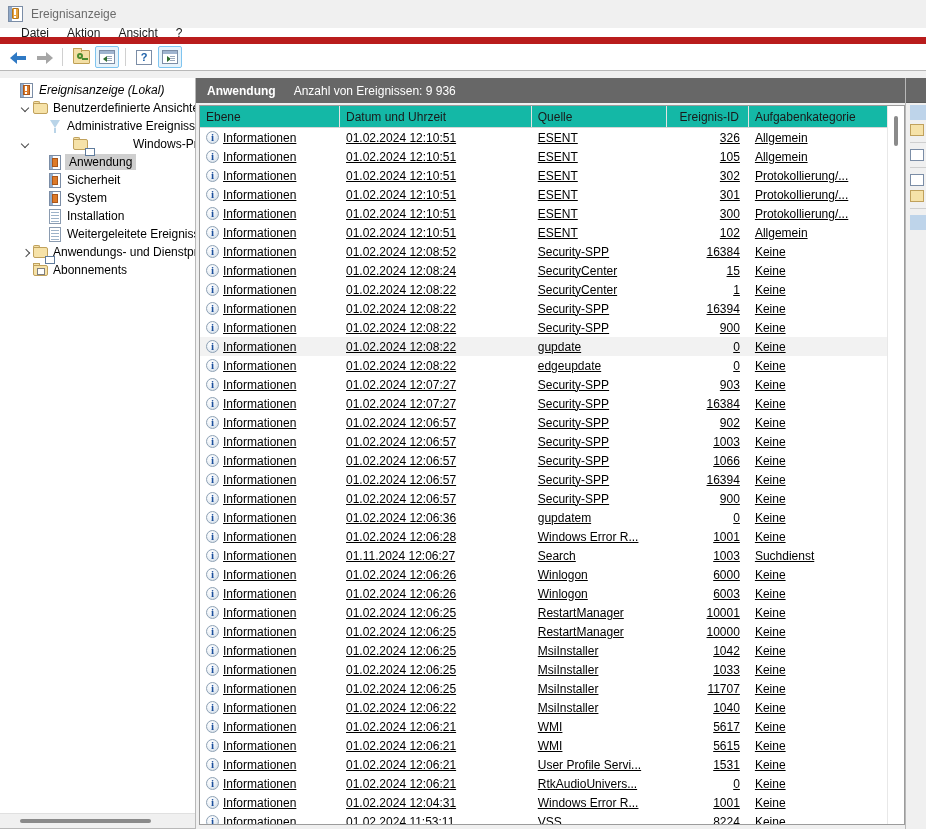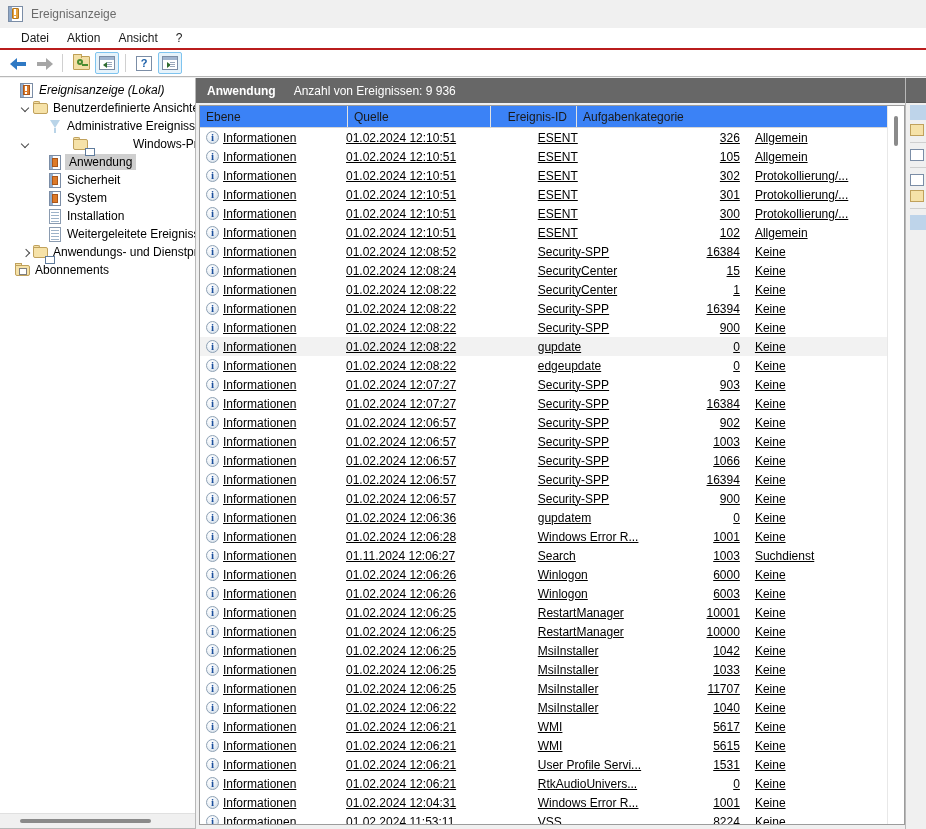--- a/index.html
+++ b/index.html
@@ -36,23 +36,23 @@
     position: absolute; left: 6px; top: 3px; width: 2px; height: 6px;
     background: #ffffff;
   }
   .app-icon .bangdot {
     position: absolute; left: 6px; top: 10px; width: 2px; height: 2px;
     background: #ffffff;
   }
 
   
   .menubar {
-    height: 22px; background: #ffffff;
+    height: 16px; background: #ffffff;
     display: flex; align-items: center; padding-left: 12px;
-    border-bottom: 2px solid #b91c1c;
+    border-bottom: 7px solid #b91c1c;
   }
   .menu-item {
     font-size: 12px; color: #1a1a1a; padding: 2px 9px; cursor: default;
   }
 
   
   .toolbar {
     height: 27px; background: #ffffff;
     display: flex; align-items: center; padding-left: 6px; gap: 2px;
     border-bottom: 1px solid #b8b8b8;
@@ -251,21 +251,21 @@
   .mh-count { margin-left: 18px; font-weight: normal; }
 
   .list-wrap {
     flex: 1; margin: 2px 0 0 3px; background: #ffffff;
     border: 1px solid #9c9c9c; display: flex; overflow: hidden;
     position: relative;
   }
   .list-inner { flex: 1; display: flex; flex-direction: column; min-width: 0; }
 
   .col-header {
-    height: 22px; background: #3b82f6; display: flex;
+    height: 22px; background: #14b8a6; display: flex;
     border-bottom: 1px solid #d6d6d6; flex: none;
   }
   .col-header .ch {
     font-size: 12px; color: #1a1a1a; display: flex; align-items: center;
     padding: 0 6px; border-right: 1px solid #e3e3e3; white-space: nowrap;
     overflow: hidden;
   }
   .col-header .ch.num { justify-content: flex-end; padding-right: 9px; }
   .col-header .ch:last-child { border-right: none; }
 
@@ -479,21 +479,21 @@
               <div class="ftab"></div>
               <div class="f"></div>
               <div class="ov">
                 <div class="ti-comp">
                   <div class="cp"></div>
                 </div>
               </div>
             </div>
             <span class="lbl">Anwendungs- und Dienstprotokolle</span>
           </div>
-          <div class="tree-row" style="">
+          <div class="tree-row" style="padding-left: 18px;">
             <div class="twisty"></div>
             <div class="ti ti-sub">
               <div class="sbt"></div>
               <div class="sb"></div>
               <div class="chk"></div>
             </div>
             <span class="lbl">Abonnements</span>
           </div>
         </div>
       <div class="tree-hscroll">
@@ -504,20 +504,21 @@
     <div class="main-pane">
       <div class="main-header">
         <span class="mh-title">Anwendung</span>
         <span class="mh-count">Anzahl von Ereignissen: 9 936</span>
       </div>
 
       <div class="list-wrap">
         <div class="list-inner">
           <div class="col-header" id="col-header">
               <div class="ch c-level">Ebene</div>
+              <div class="ch c-date">Datum und Uhrzeit</div>
               <div class="ch c-src">Quelle</div>
               <div class="ch c-id num">Ereignis-ID</div>
               <div class="ch c-cat">Aufgabenkategorie</div>
             </div>
           <div class="rows" id="rows">
               <div class="row">
                 <div class="cell c-level">
                   <span class="info-ico"></span>
                   <span>Informationen</span>
                 </div>

